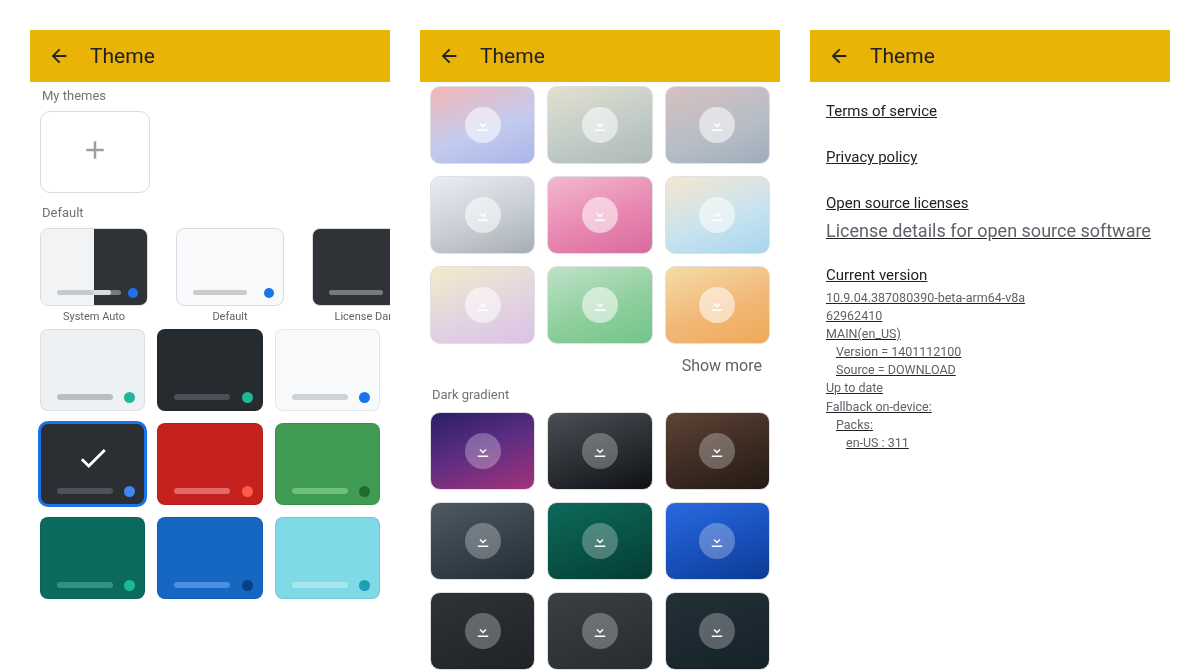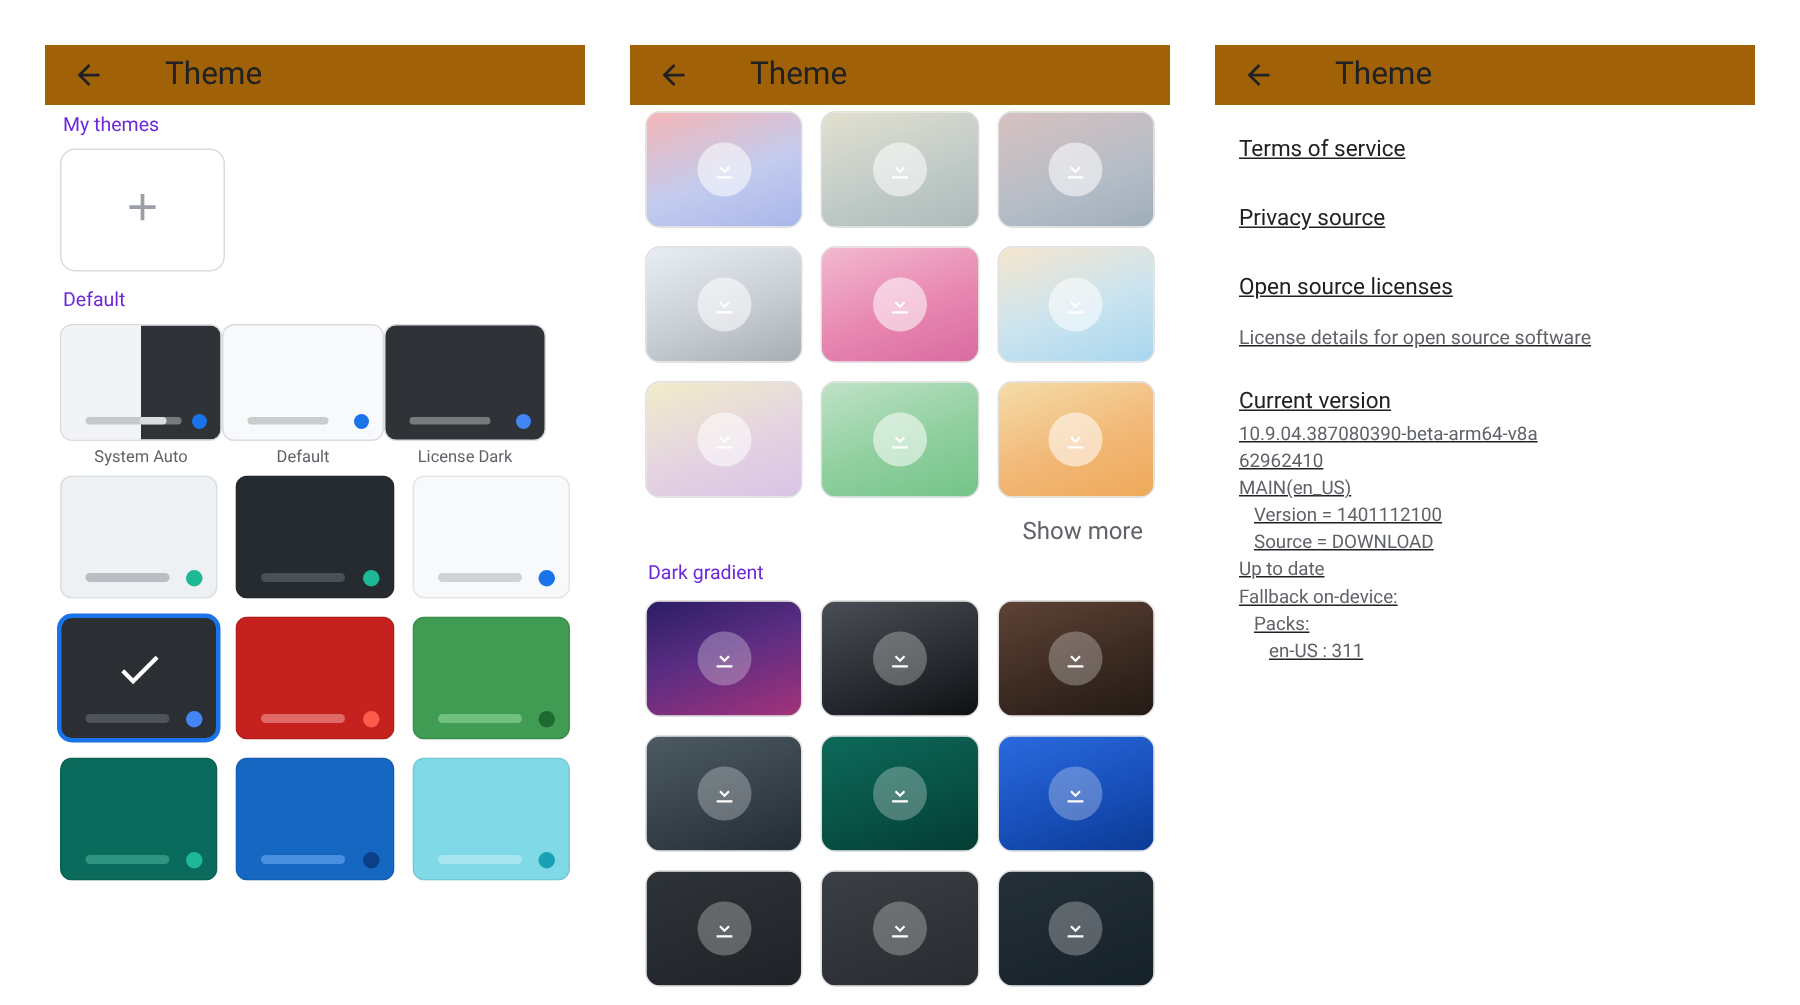--- a/index.html
+++ b/index.html
@@ -17,58 +17,57 @@
     padding: 30px 30px 0 30px;
   }
   .panel {
     width: 360px;
     height: 640px;
     overflow: hidden;
     background: #fff;
     position: relative;
   }
   .appbar {
-    background: #a16207;
-    height: 40px;
+    background: #eab308;
+    height: 52px;
     display: flex;
     align-items: center;
     padding: 0 18px;
-    gap: 20px;
   }
   .back-arrow {
     width: 22px; height: 22px;
     display: inline-flex; align-items: center; justify-content: center;
     cursor: pointer;
     margin-right: 20px;
   }
   .appbar-title {
     font-size: 21px;
     color: #202124;
   }
   .section-label {
     font-size: 13px;
-    color: #6d28d9;
+    color: #737373;
     padding: 8px 8px 6px 8px;
   }
   .section-label.tight { padding-top: 6px; }
   .content { padding: 0 4px; }
 
   
   .add-tile {
     width: 110px; height: 82px;
     border: 1px solid #dadce0;
     border-radius: 10px;
     display: flex; align-items: center; justify-content: center;
     margin: 2px 6px 4px 6px;
     cursor: pointer;
   }
   .plus-icon { color: #9aa0a6; }
 
   
-  .tile-row { display: flex; gap: 0; padding: 2px 6px; }
+  .tile-row { display: flex; gap: 28px; padding: 2px 6px; }
   .theme-tile {
     width: 108px; height: 78px;
     border-radius: 8px;
     border: 1px solid #dadce0;
     position: relative;
     overflow: hidden;
     cursor: pointer;
   }
   .theme-tile .bar {
     position: absolute;
@@ -166,23 +165,23 @@
 
   
   .about-list { padding: 6px 0; text-decoration: underline; }
   .about-item {
     padding: 14px 16px;
     font-size: 15px;
     color: #202124;
     cursor: pointer;
   }
   .about-item .sub {
-    font-size: 13px;
+    font-size: 18px;
     color: #5f6368;
-    margin-top: 18px;
+    margin-top: 8px;
     cursor: default;
   }
   .version-block {
     padding: 10px 16px;
     font-size: 12.5px;
     color: #5f6368;
     line-height: 1.45;
   }
   .version-block .hd {
     font-size: 15px;
@@ -441,21 +440,21 @@
             <path fill="#202124" d="M20 11H7.83l5.59-5.59L12 4l-8 8 8 8 1.41-1.41L7.83 13H20z"></path>
           </svg>
       </span>
       <span class="appbar-title">Theme</span>
     </div>
     <div class="about-list">
       <div class="about-item">
         <span>Terms of service</span>
       </div>
       <div class="about-item">
-        <span>Privacy source</span>
+        <span>Privacy policy</span>
       </div>
       <div class="about-item">
         <span>Open source licenses</span>
         <div class="sub">License details for open source software</div>
       </div>
       <div class="version-block">
         <div class="hd">Current version</div>
         <div>10.9.04.387080390-beta-arm64-v8a</div>
         <div>62962410</div>
         <div>MAIN(en_US)</div>

